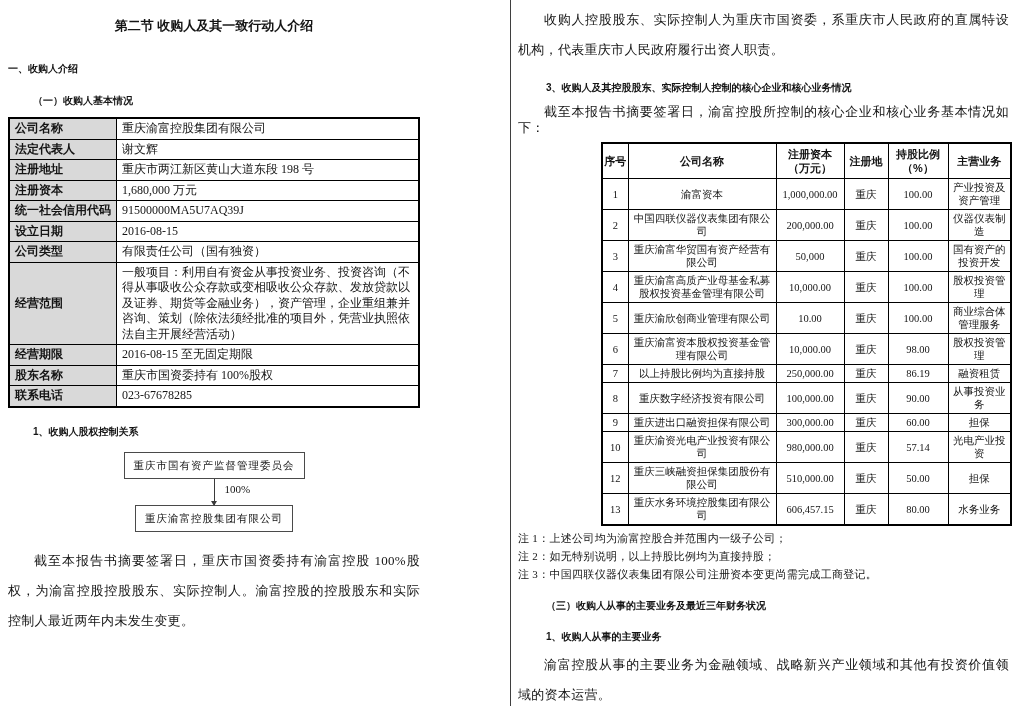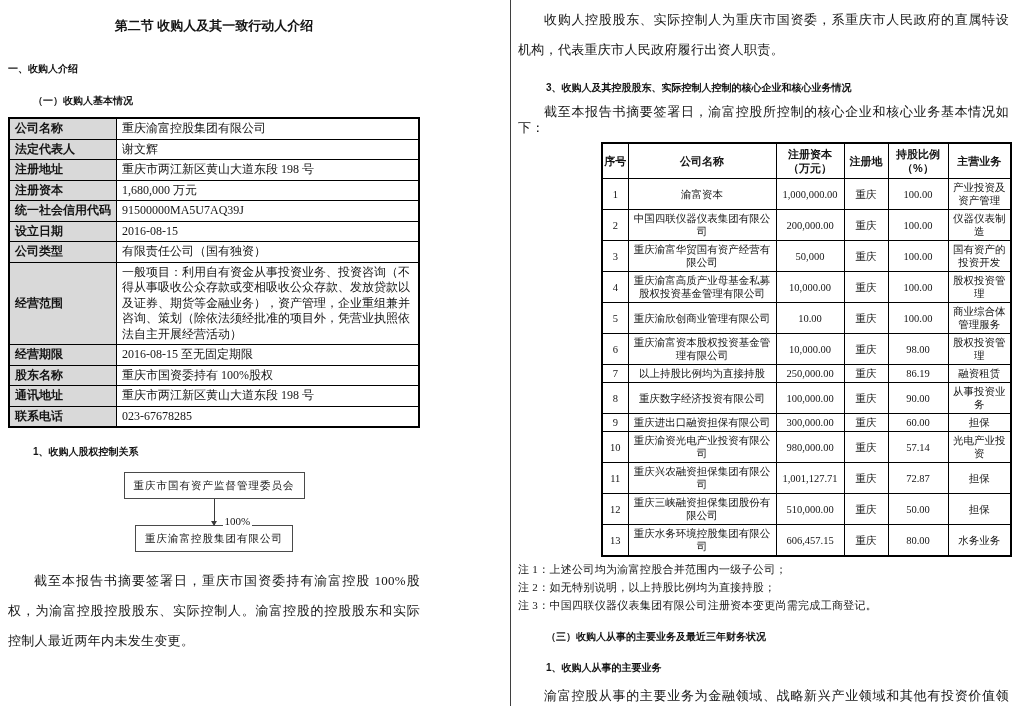--- a/index.html
+++ b/index.html
@@ -34,21 +34,21 @@
   .org-chart{width:412px;margin-top:12px;text-align:center;}
   .org-box{
     display:inline-block;border:1px solid #4a4a4a;background:#fff;
     font-size:10.5px;line-height:13px;padding:6px 9px;letter-spacing:1px;
   }
   .org-connector{position:relative;width:1px;height:26px;background:#3a3a3a;margin:0 auto;}
   .org-connector .arrow-head{
     position:absolute;left:-3px;bottom:-1px;width:0;height:0;
     border-left:3.5px solid transparent;border-right:3.5px solid transparent;border-top:5px solid #3a3a3a;
   }
-  .org-pct{position:absolute;left:9px;top:16px;font-size:11px;line-height:12px;background:#fff;padding:0 2px;}
+  .org-pct{position:absolute;left:9px;top:4px;font-size:11px;line-height:12px;background:#fff;padding:0 2px;}
 
   .para{font-size:13px;text-align:justify;text-indent:2em;letter-spacing:0.3px;}
   .para-l{width:412px;line-height:30px;margin:14px 0 0 0;}
   .para-r{width:491px;line-height:30px;margin:5px 0 0 0;}
   .para-r2{width:491px;line-height:16px;margin:8px 0 0 0;}
 
   
   table.core{border-collapse:collapse;border:2px solid #000;width:409px;margin:6px 0 0 83px;table-layout:fixed;}
   table.core th,table.core td{
     border:1px solid #000;text-align:center;vertical-align:middle;
@@ -104,24 +104,20 @@
           <td class="lbl">经营范围</td>
           <td>一般项目：利用自有资金从事投资业务、投资咨询（不得从事吸收公众存款或变相吸收公众存款、发放贷款以及证券、期货等金融业务），资产管理，企业重组兼并咨询、策划（除依法须经批准的项目外，凭营业执照依法自主开展经营活动）</td>
         </tr>
         <tr>
           <td class="lbl">经营期限</td>
           <td>2016-08-15 至无固定期限</td>
         </tr>
         <tr>
           <td class="lbl">股东名称</td>
           <td>重庆市国资委持有 100%股权</td>
-        </tr>
-        <tr>
-          <td class="lbl">通讯地址</td>
-          <td>重庆市两江新区黄山大道东段 198 号</td>
         </tr>
         <tr>
           <td class="lbl">联系电话</td>
           <td>023-67678285</td>
         </tr>
       </tbody>
   </table>
 
   <div class="hd hd-ind">1、收购人股权控制关系</div>
 
@@ -239,28 +235,20 @@
         </tr>
         <tr>
           <td>10</td>
           <td>重庆渝资光电产业投资有限公司</td>
           <td class="num">980,000.00</td>
           <td>重庆</td>
           <td class="num">57.14</td>
           <td>光电产业投资</td>
         </tr>
         <tr>
-          <td>11</td>
-          <td>重庆兴农融资担保集团有限公司</td>
-          <td class="num">1,001,127.71</td>
-          <td>重庆</td>
-          <td class="num">72.87</td>
-          <td>担保</td>
-        </tr>
-        <tr>
           <td>12</td>
           <td>重庆三峡融资担保集团股份有限公司</td>
           <td class="num">510,000.00</td>
           <td>重庆</td>
           <td class="num">50.00</td>
           <td>担保</td>
         </tr>
         <tr>
           <td>13</td>
           <td>重庆水务环境控股集团有限公司</td>

